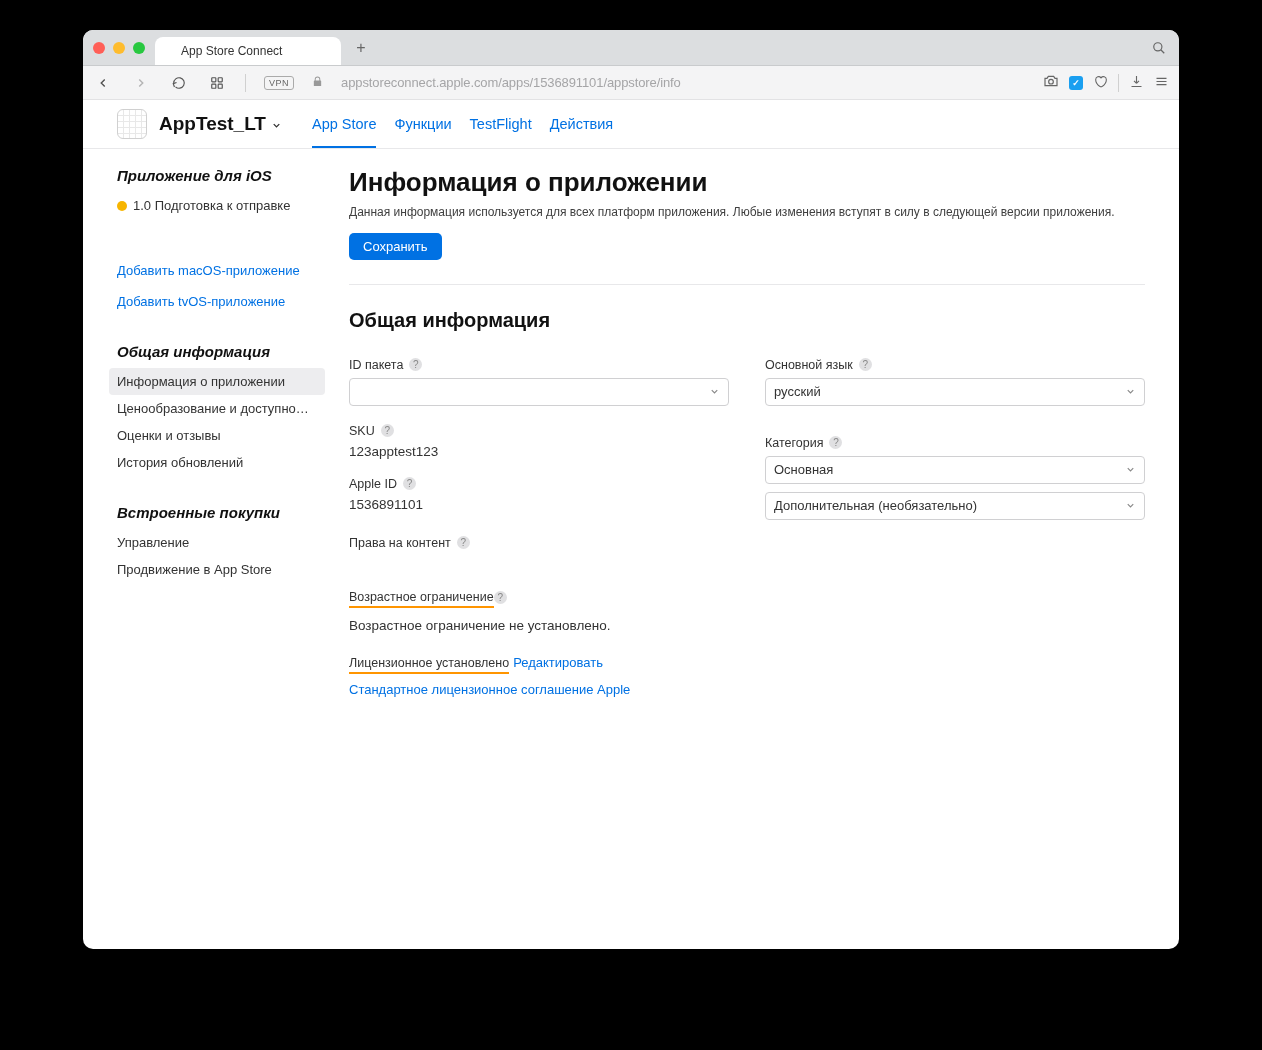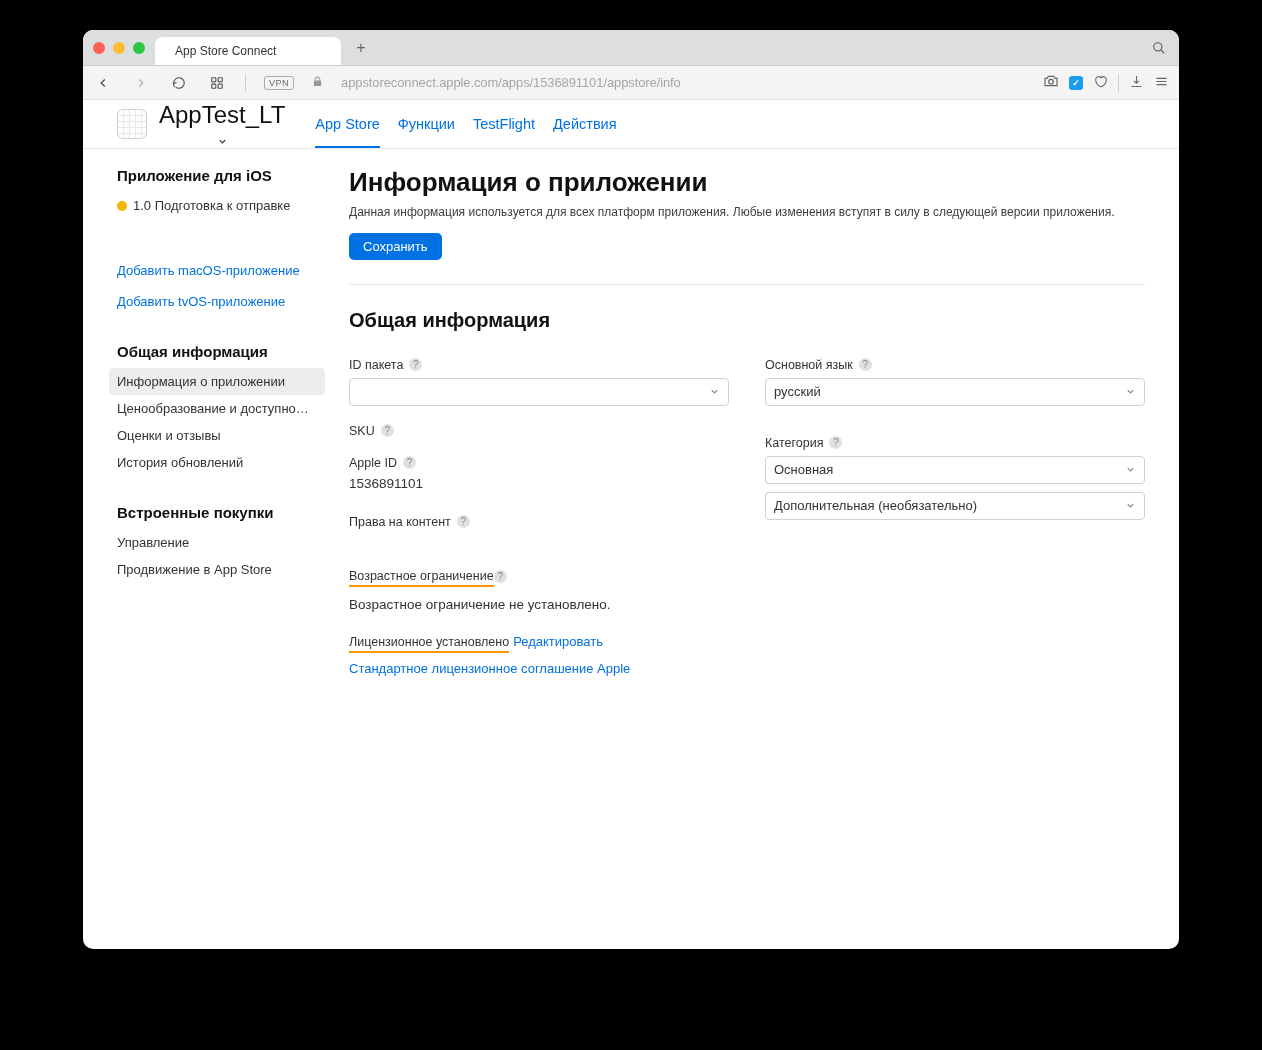--- a/index.html
+++ b/index.html
@@ -38,21 +38,21 @@
   .t-red { background: #ff5f57; }
   .t-yel { background: #febc2e; }
   .t-grn { background: #28c840; }
   .tab {
     height: 28px;
     background: #fff;
     border-top-left-radius: 8px;
     border-top-right-radius: 8px;
     display: flex;
     align-items: center;
-    padding: 0 14px;
+    padding: 0 20px;
     font-size: 12px;
     color: #333;
     gap: 6px;
     min-width: 186px;
     align-self: flex-end;
   }
   .tab-icon { font-size: 12px; color: #555; }
   .newtab {
     width: 28px; height: 28px;
     display: flex; align-items: center; justify-content: center;
@@ -118,28 +118,27 @@
     width: 30px; height: 30px;
     border: 1px solid #d0d0d0;
     border-radius: 6px;
     background-image:
       linear-gradient(#e8e8e8 1px, transparent 1px),
       linear-gradient(90deg, #e8e8e8 1px, transparent 1px);
     background-size: 6px 6px;
     background-position: -1px -1px;
   }
   .app-name {
-    font-size: 24px;
-    font-weight: 400;
+    font-size: 19px;
+    font-weight: 700;
     color: #111;
     display: flex;
     align-items: center;
     gap: 5px;
     margin-left: -6px;
-    flex-direction: column;
   }
   .app-name svg { margin-top: 2px; }
   .app-tabs {
     display: flex;
     gap: 18px;
     margin-left: 12px;
   }
   .app-tab {
     font-size: 14.5px;
     color: #0071e3;
@@ -160,20 +159,21 @@
   .sidebar {
     width: 200px;
     flex-shrink: 0;
   }
   .sb-heading {
     font-size: 15px;
     font-weight: 600;
     color: #111;
     margin-top: 8px;
     margin-bottom: 8px;
+    font-style: italic;
   }
   .sb-heading.first { margin-top: 0; }
   .sb-heading.gap { margin-top: 28px; }
   .sb-item {
     font-size: 13px;
     color: #333;
     padding: 6px 0;
     cursor: pointer;
     display: flex;
     align-items: center;
@@ -461,20 +461,21 @@
               <svg width="11" height="11" viewBox="0 0 24 24" fill="none" stroke="#888" stroke-width="2.5">
                   <polyline points="6 9 12 15 18 9"></polyline>
                 </svg>
             </span>
           </div>
 
           <div class="field-label">
             <span>SKU</span>
             <span class="help">?</span>
           </div>
+          <div class="field-value">123apptest123</div>
 
           <div class="field-label">
             <span>Apple ID</span>
             <span class="help">?</span>
           </div>
           <div class="field-value">1536891101</div>
 
           <div class="field-label" style="margin-top:24px">
             <span>Права на контент</span>
             <span class="help">?</span>

